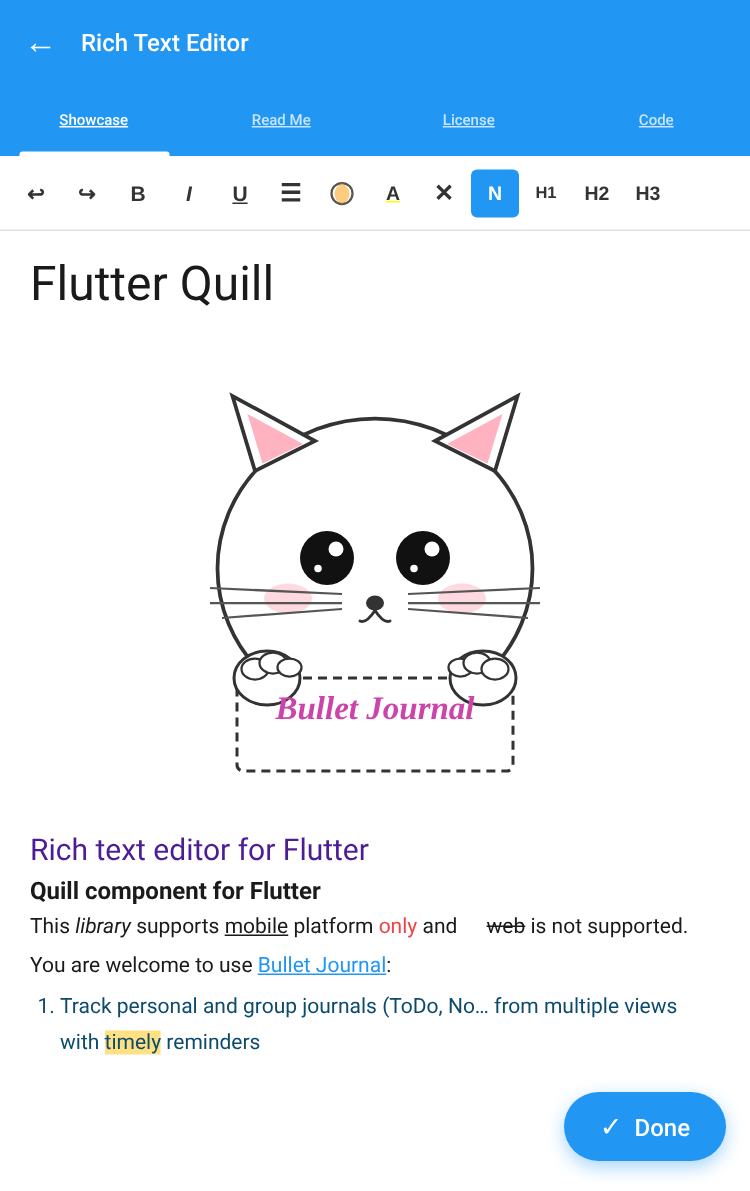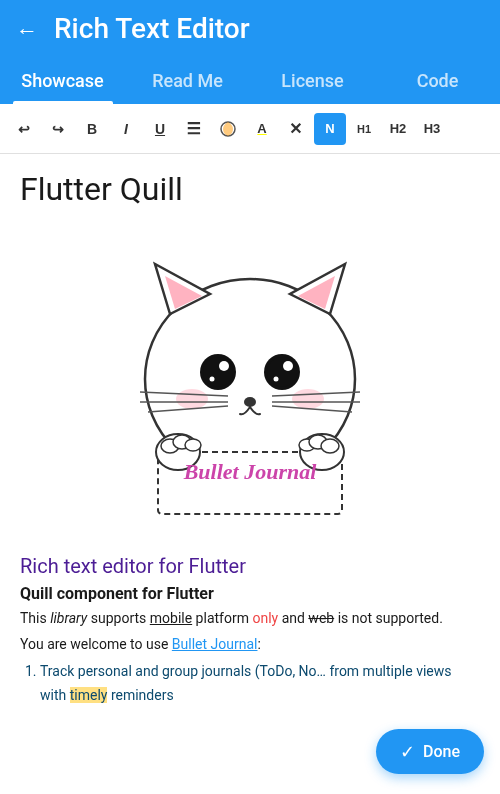--- a/index.html
+++ b/index.html
@@ -21,43 +21,44 @@
       align-items: center;
       padding: 0 16px;
       gap: 16px;
     }
     .app-bar-back {
       font-size: 22px;
       cursor: pointer;
       color: white;
     }
     .app-bar-title {
-      font-size: 28px;
+      font-size: 16px;
       font-weight: 500;
       color: white;
     }
 
     
     .tab-bar {
       background: #2196F3;
       display: flex;
       height: 48px;
       align-items: stretch;
     }
     .tab-item {
       flex: 1;
       display: flex;
       align-items: center;
       justify-content: center;
       color: rgba(255,255,255,0.75);
-      font-size: 18px;
+      font-size: 10px;
       font-weight: 500;
       cursor: pointer;
       position: relative;
       text-transform: capitalize;
+      text-decoration: underline;
     }
     .tab-item.active {
       color: white;
     }
     .tab-item.active::after {
       content: '';
       position: absolute;
       bottom: 0;
       left: 10%;
       width: 80%;
@@ -132,21 +133,21 @@
       margin-bottom: 4px;
     }
     .body-text {
       font-size: 14px;
       color: #1a1a1a;
       line-height: 1.6;
       margin-bottom: 4px;
     }
     .text-italic { font-style: italic; }
     .text-underline { text-decoration: underline; }
-    .text-strikethrough { text-decoration: line-through; }
+    .text-strikethrough { text-decoration: line-through; margin-left: 16px; }
     .text-red { color: #ef4444; }
     .text-link {
       color: #2196F3;
       text-decoration: underline;
     }
     .text-highlight-yellow { background: #ffe082; }
     .list-container {
       padding-left: 20px;
       font-size: 14px;
       line-height: 1.7;

